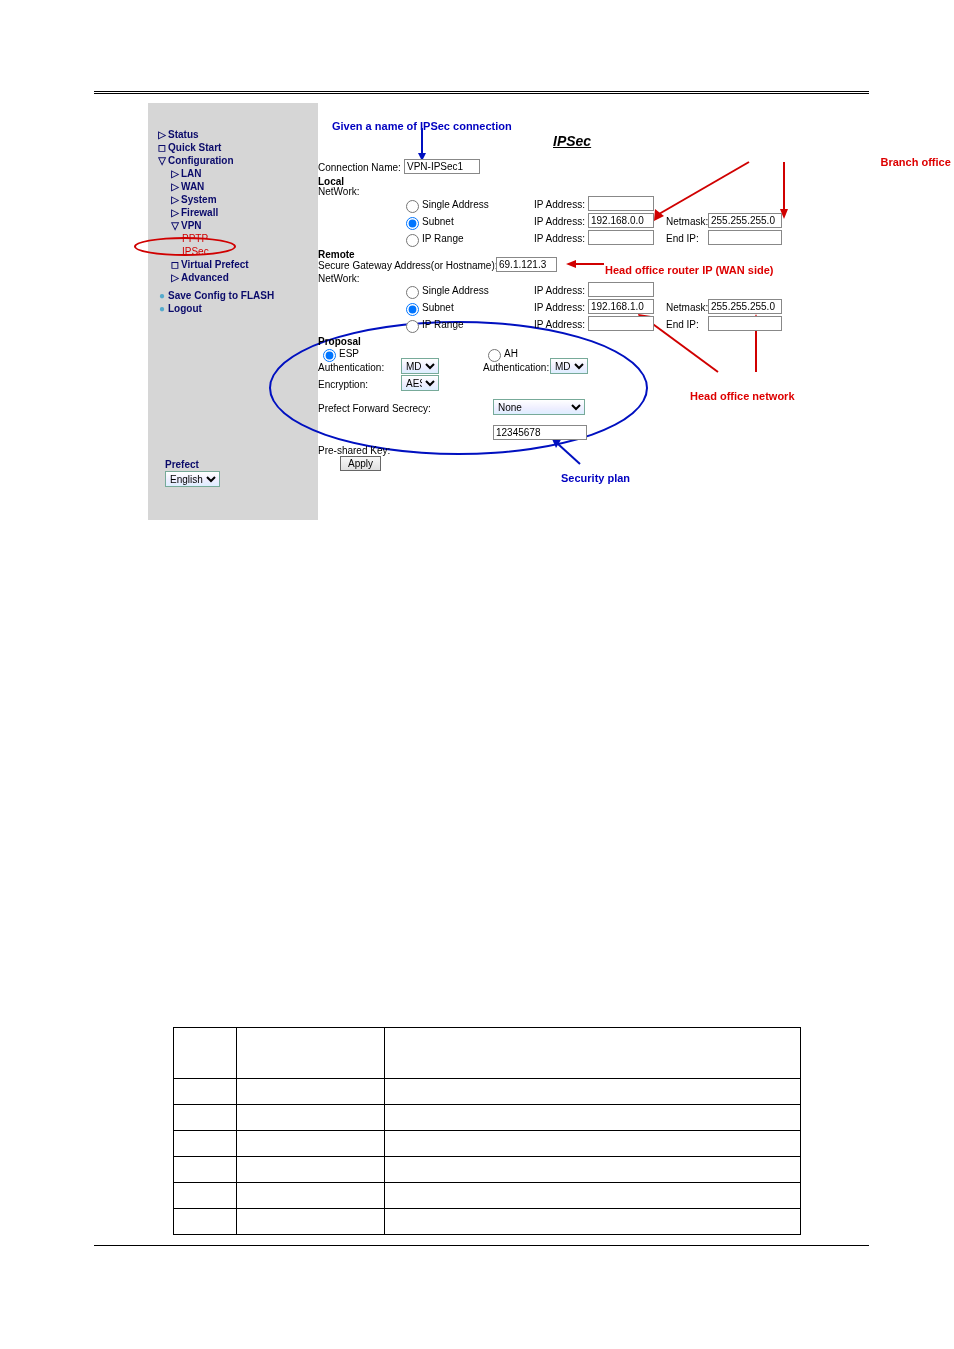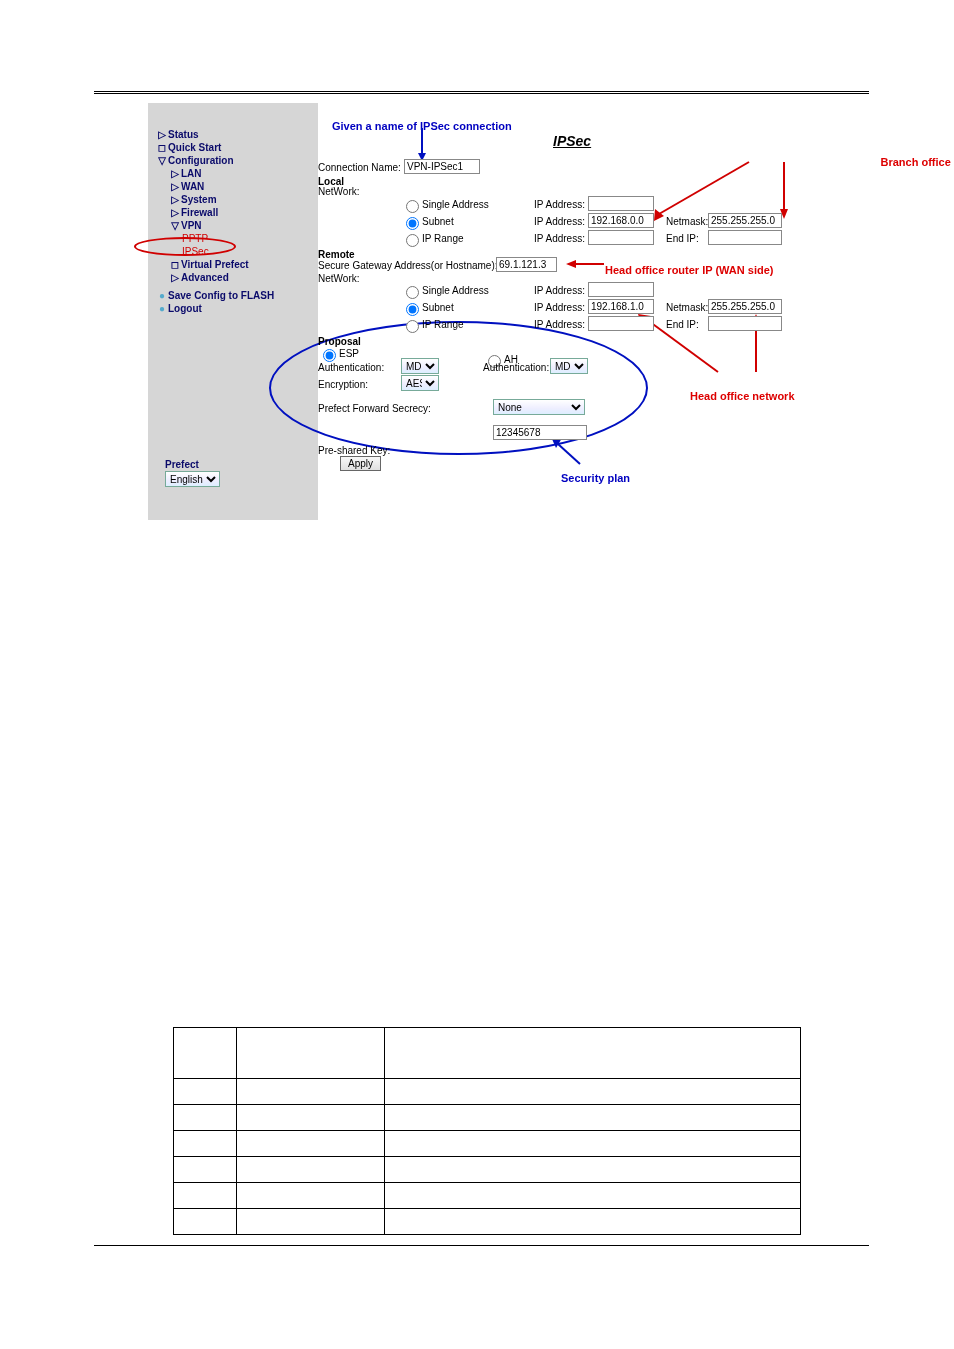--- a/index.html
+++ b/index.html
@@ -282,21 +282,21 @@
 
       <div class="row-abs form-label" style="top:216px;left:216px">IP Address:</div>
       <input class="form-input" style="position: absolute; top: 213px; left: 270px; width: 60px;">
       <div class="row-abs form-label" style="top:216px;left:348px">End IP:</div>
       <input class="form-input" style="position: absolute; top: 213px; left: 390px; width: 68px;">
 
       <div class="row-abs form-label bold" style="top:233px;left:0">Proposal</div>
       <div class="row-abs" style="top:243px;left:0">
         <input type="radio" class="form-radio" checked="" style=""><span class="form-label">ESP</span>
       </div>
-      <div class="row-abs" style="top:249px;left:165px">
+      <div class="row-abs" style="top:243px;left:165px">
         <input type="radio" class="form-radio" style=""><span class="form-label">AH</span>
       </div>
 
       <div class="row-abs form-label" style="top:259px;left:0">Authentication:</div>
       <select class="select-sm" style="position:absolute;top:255px;left:83px;width:38px"><option>MD5</option></select>
       <div class="row-abs form-label" style="top:259px;left:165px">Authentication:</div>
       <select class="select-sm" style="position:absolute;top:255px;left:232px;width:38px"><option>MD5</option></select>
 
       <div class="row-abs form-label" style="top:276px;left:0">Encryption:</div>
       <select class="select-sm" style="position:absolute;top:272px;left:83px;width:38px"><option>AES</option></select>

